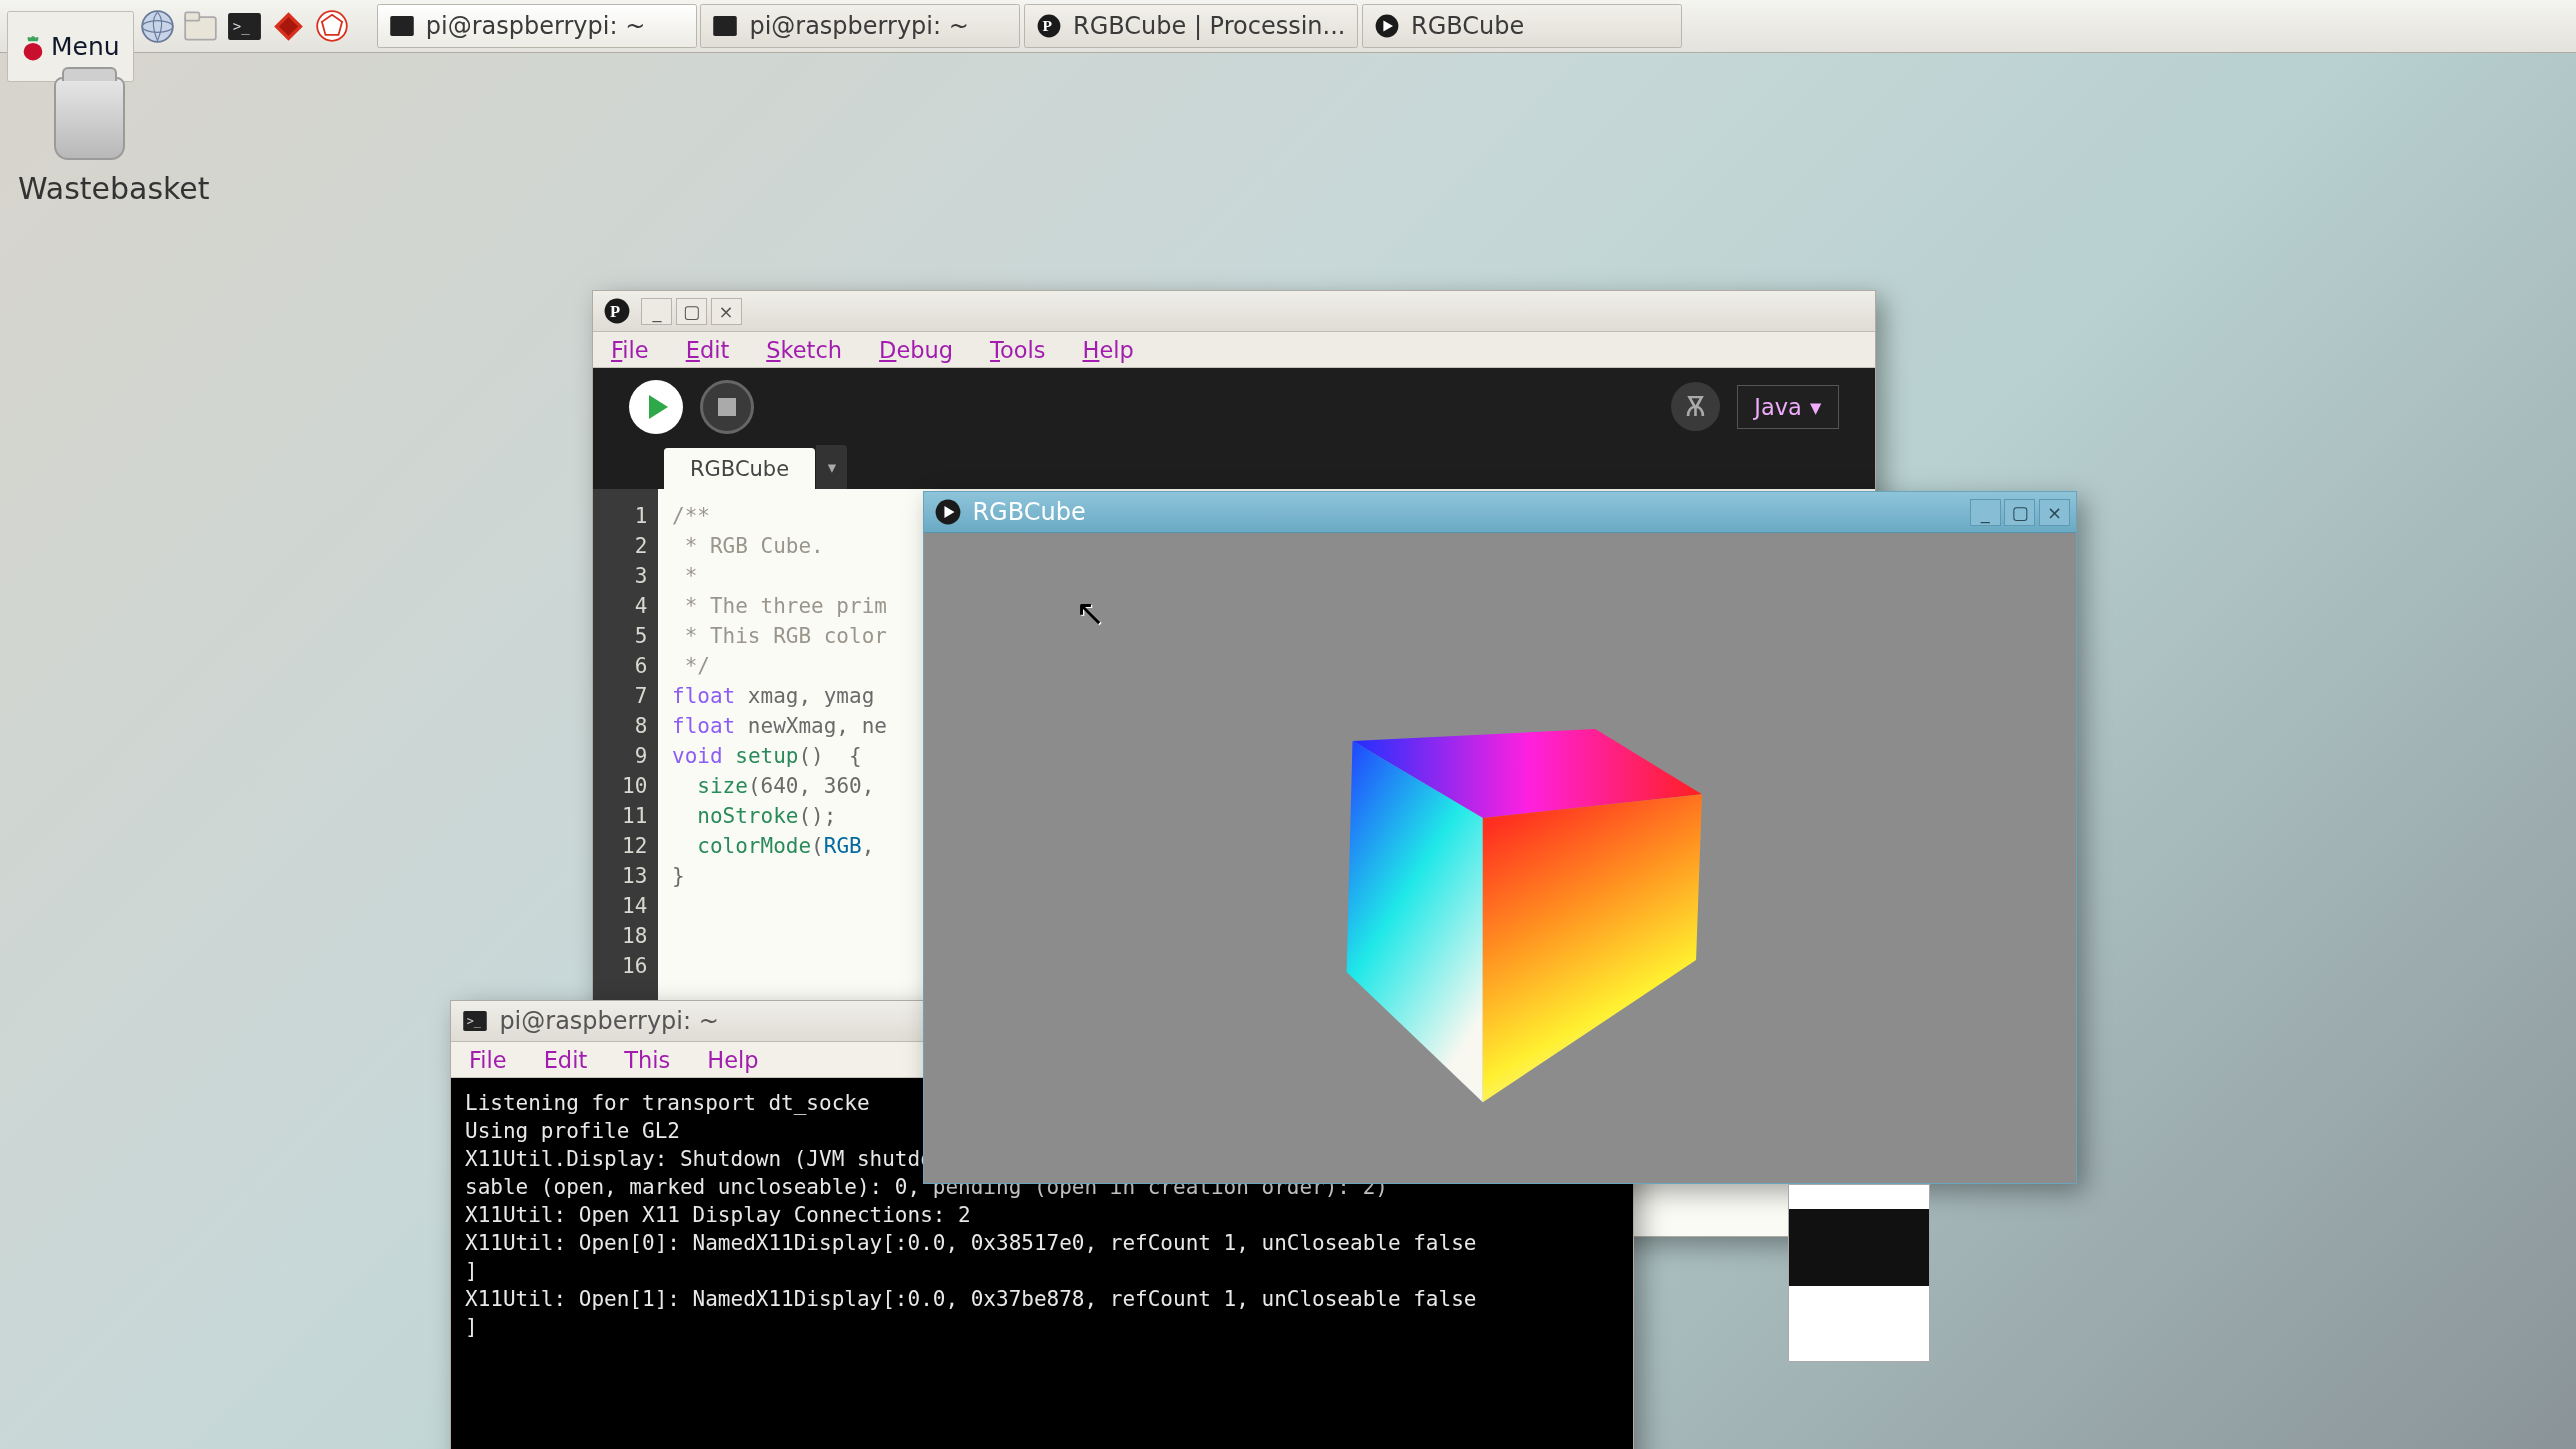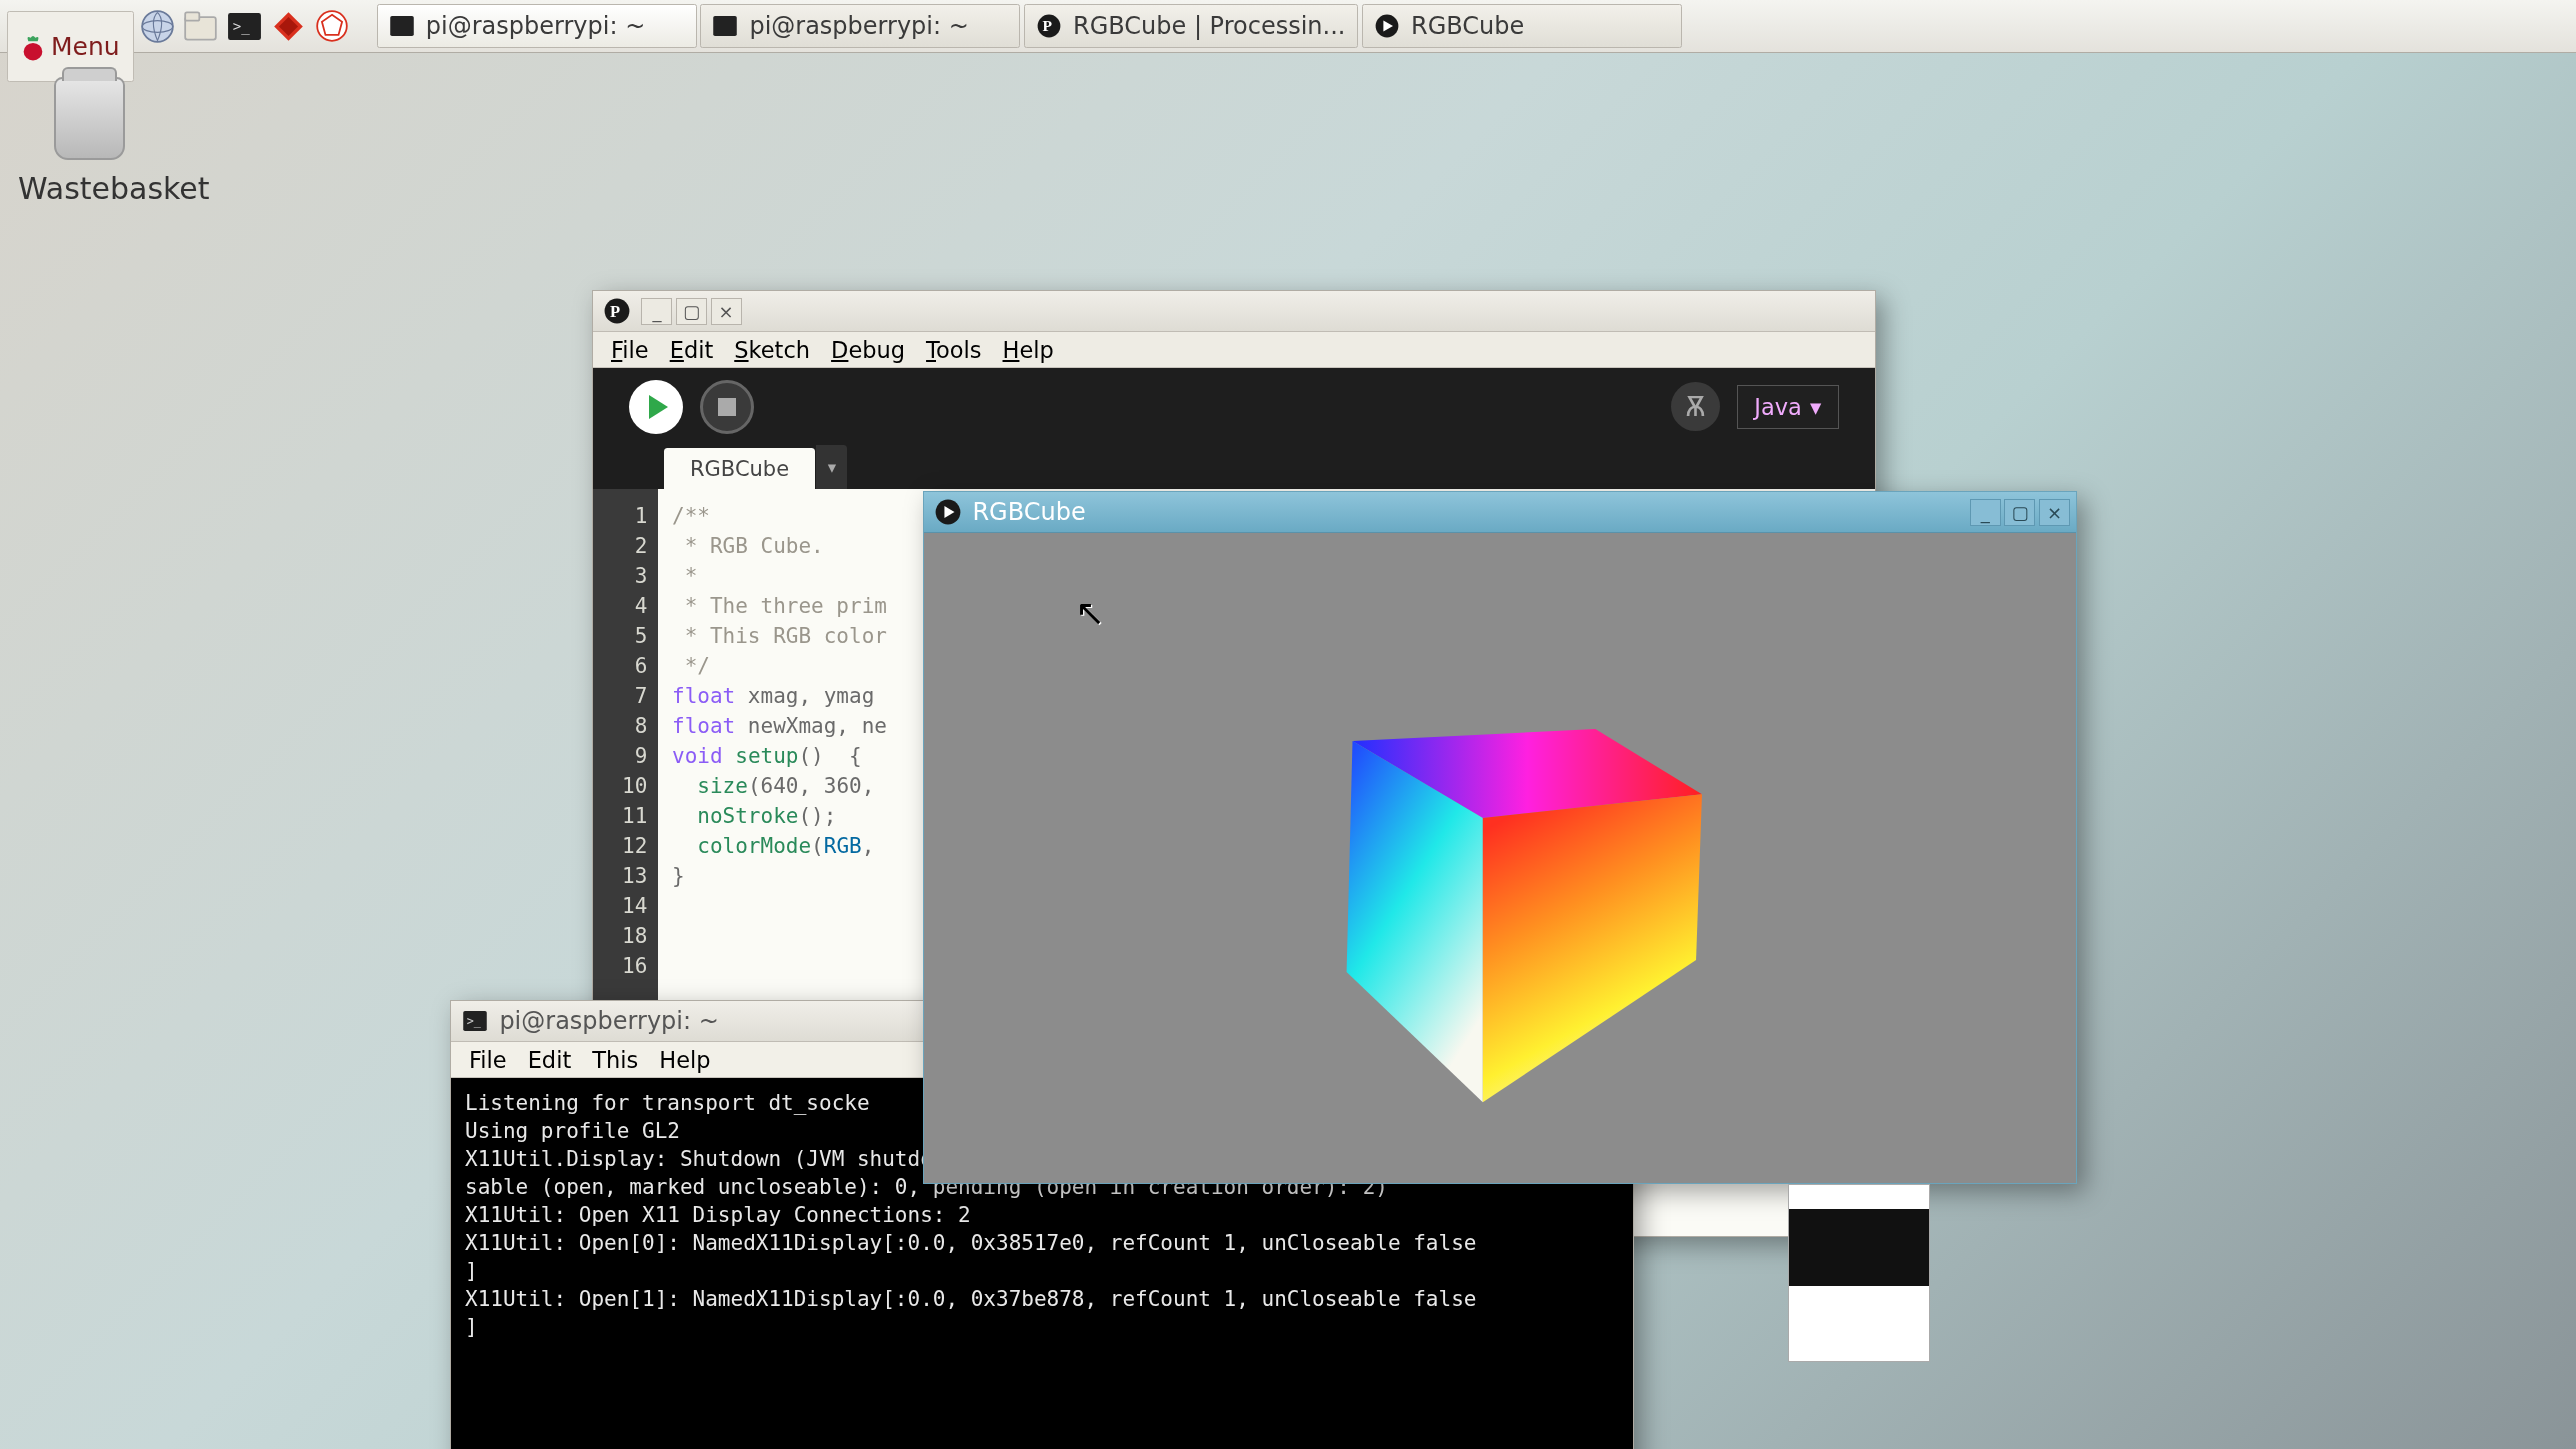--- a/index.html
+++ b/index.html
@@ -16,21 +16,21 @@
     position: absolute; top: 0; left: 0; right: 0; height: 53px;
     background: linear-gradient(#f4f4f0, #e4e2dc);
     border-bottom: 1.8px solid #b0aca4;
     display: flex; align-items: center;
     padding: 0 7px;
     gap: 3.6px;
   }
   .menu-btn {
     display: inline-flex; align-items: center; gap: 6px;
     background: #f0eee8; border: 1.2px solid #c0bcb4;
-    padding: 20px 13px; font-size: 25px; color: #7f1d1d;
+    padding: 20px 13px; font-size: 25px; color: #0f172a;
     cursor: pointer; border-radius: 2.4px; margin-top: 41px;
   }
   .tb-icon {
     width: 40px; height: 40px; display: inline-flex;
     align-items: center; justify-content: center;
     font-size: 27px; cursor: pointer;
   }
   .taskbar-window {
     height: 44px; min-width: 320px; max-width: 379px;
     background: linear-gradient(#f2f0ea,#e0ded6);
@@ -79,23 +79,23 @@
   .win-ctrls { display:flex; gap:3.6px; }
   .win-ctrl {
     width:31px; height:27px; background:#eceae2; border:1.2px solid #b8b4ac;
     font-size:18px; display:flex; align-items:center; justify-content:center;
     cursor:pointer; color:#555;
   }
 
   
   #processing-win { top: 290px; left: 592px; width: 1284px; height: 947px; }
   .menubar {
-    height: 36px; display:flex; align-items:center; gap:21px; padding:6px 18px;
+    height: 36px; display:flex; align-items:center; gap:37px; padding:6px 18px;
     background:#eeece4; border-bottom:1.2px solid #c8c4bc;
-    font-size: 22.5px; color:#000000;
+    font-size: 22.5px; color:#a21caf;
   }
   .menubar span { cursor:pointer; }
   .menubar span u { text-decoration: underline; }
   .toolbar {
     height: 77px; background:#1e1e1e;
     display:flex; align-items:center; padding:0 36px; gap:16.6px;
   }
   .run-btn, .stop-btn {
     width:54px; height:54px; border-radius:50%;
     display:flex; align-items:center; justify-content:center;

